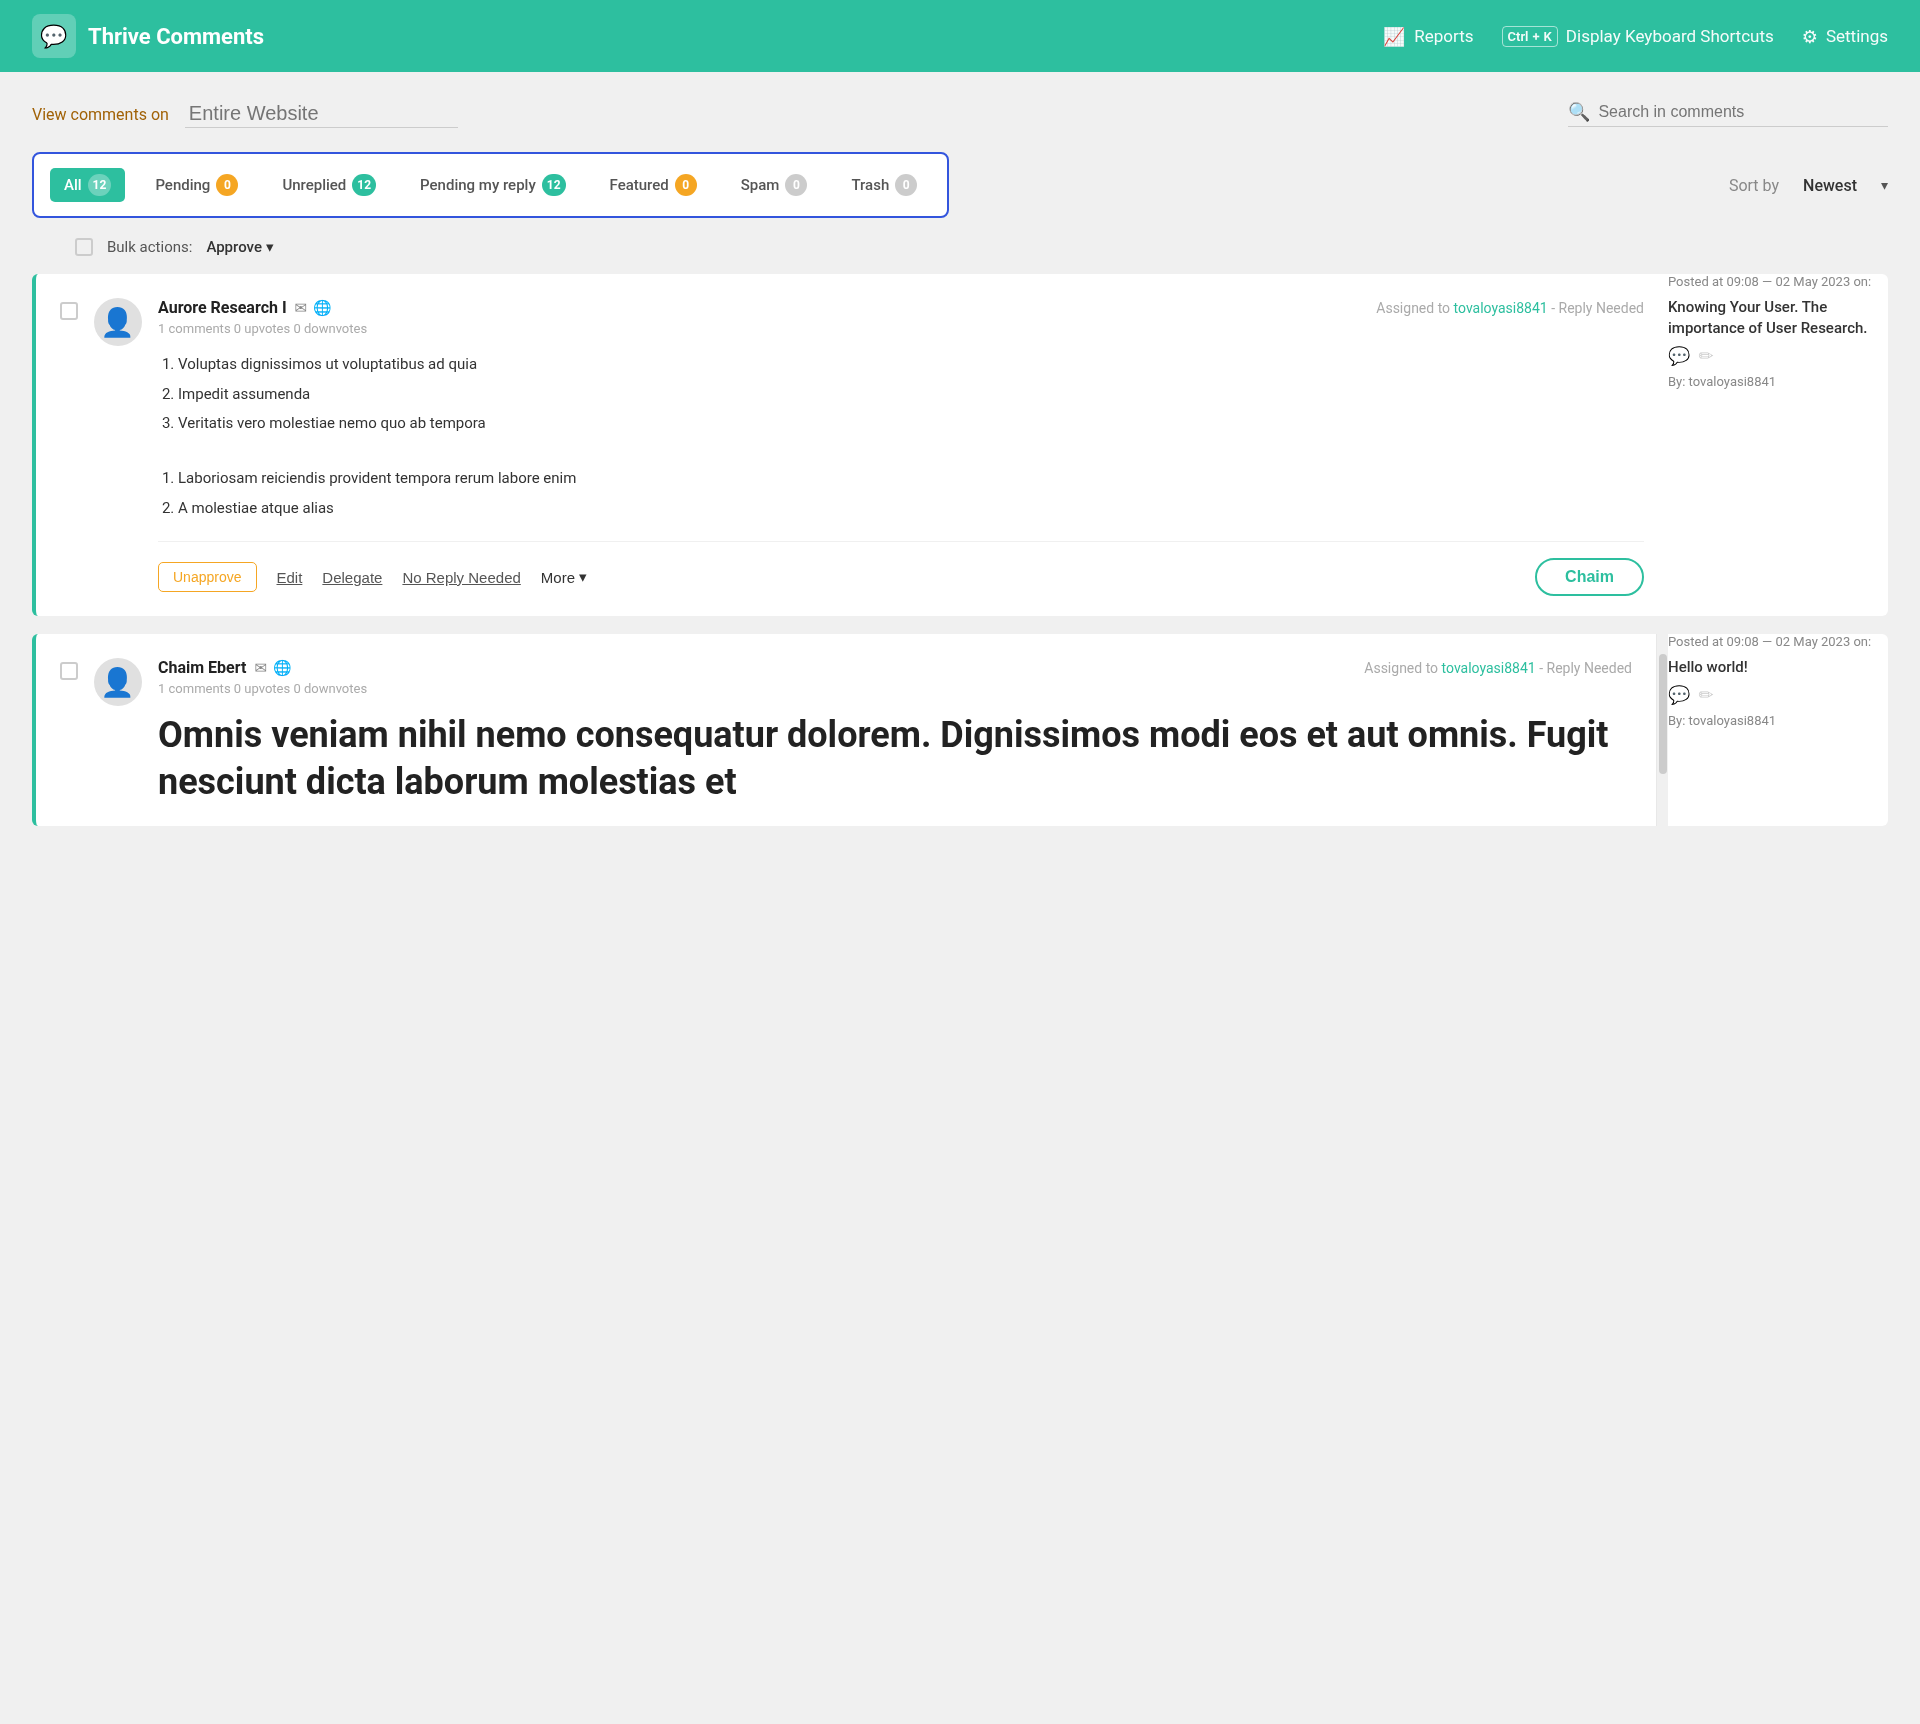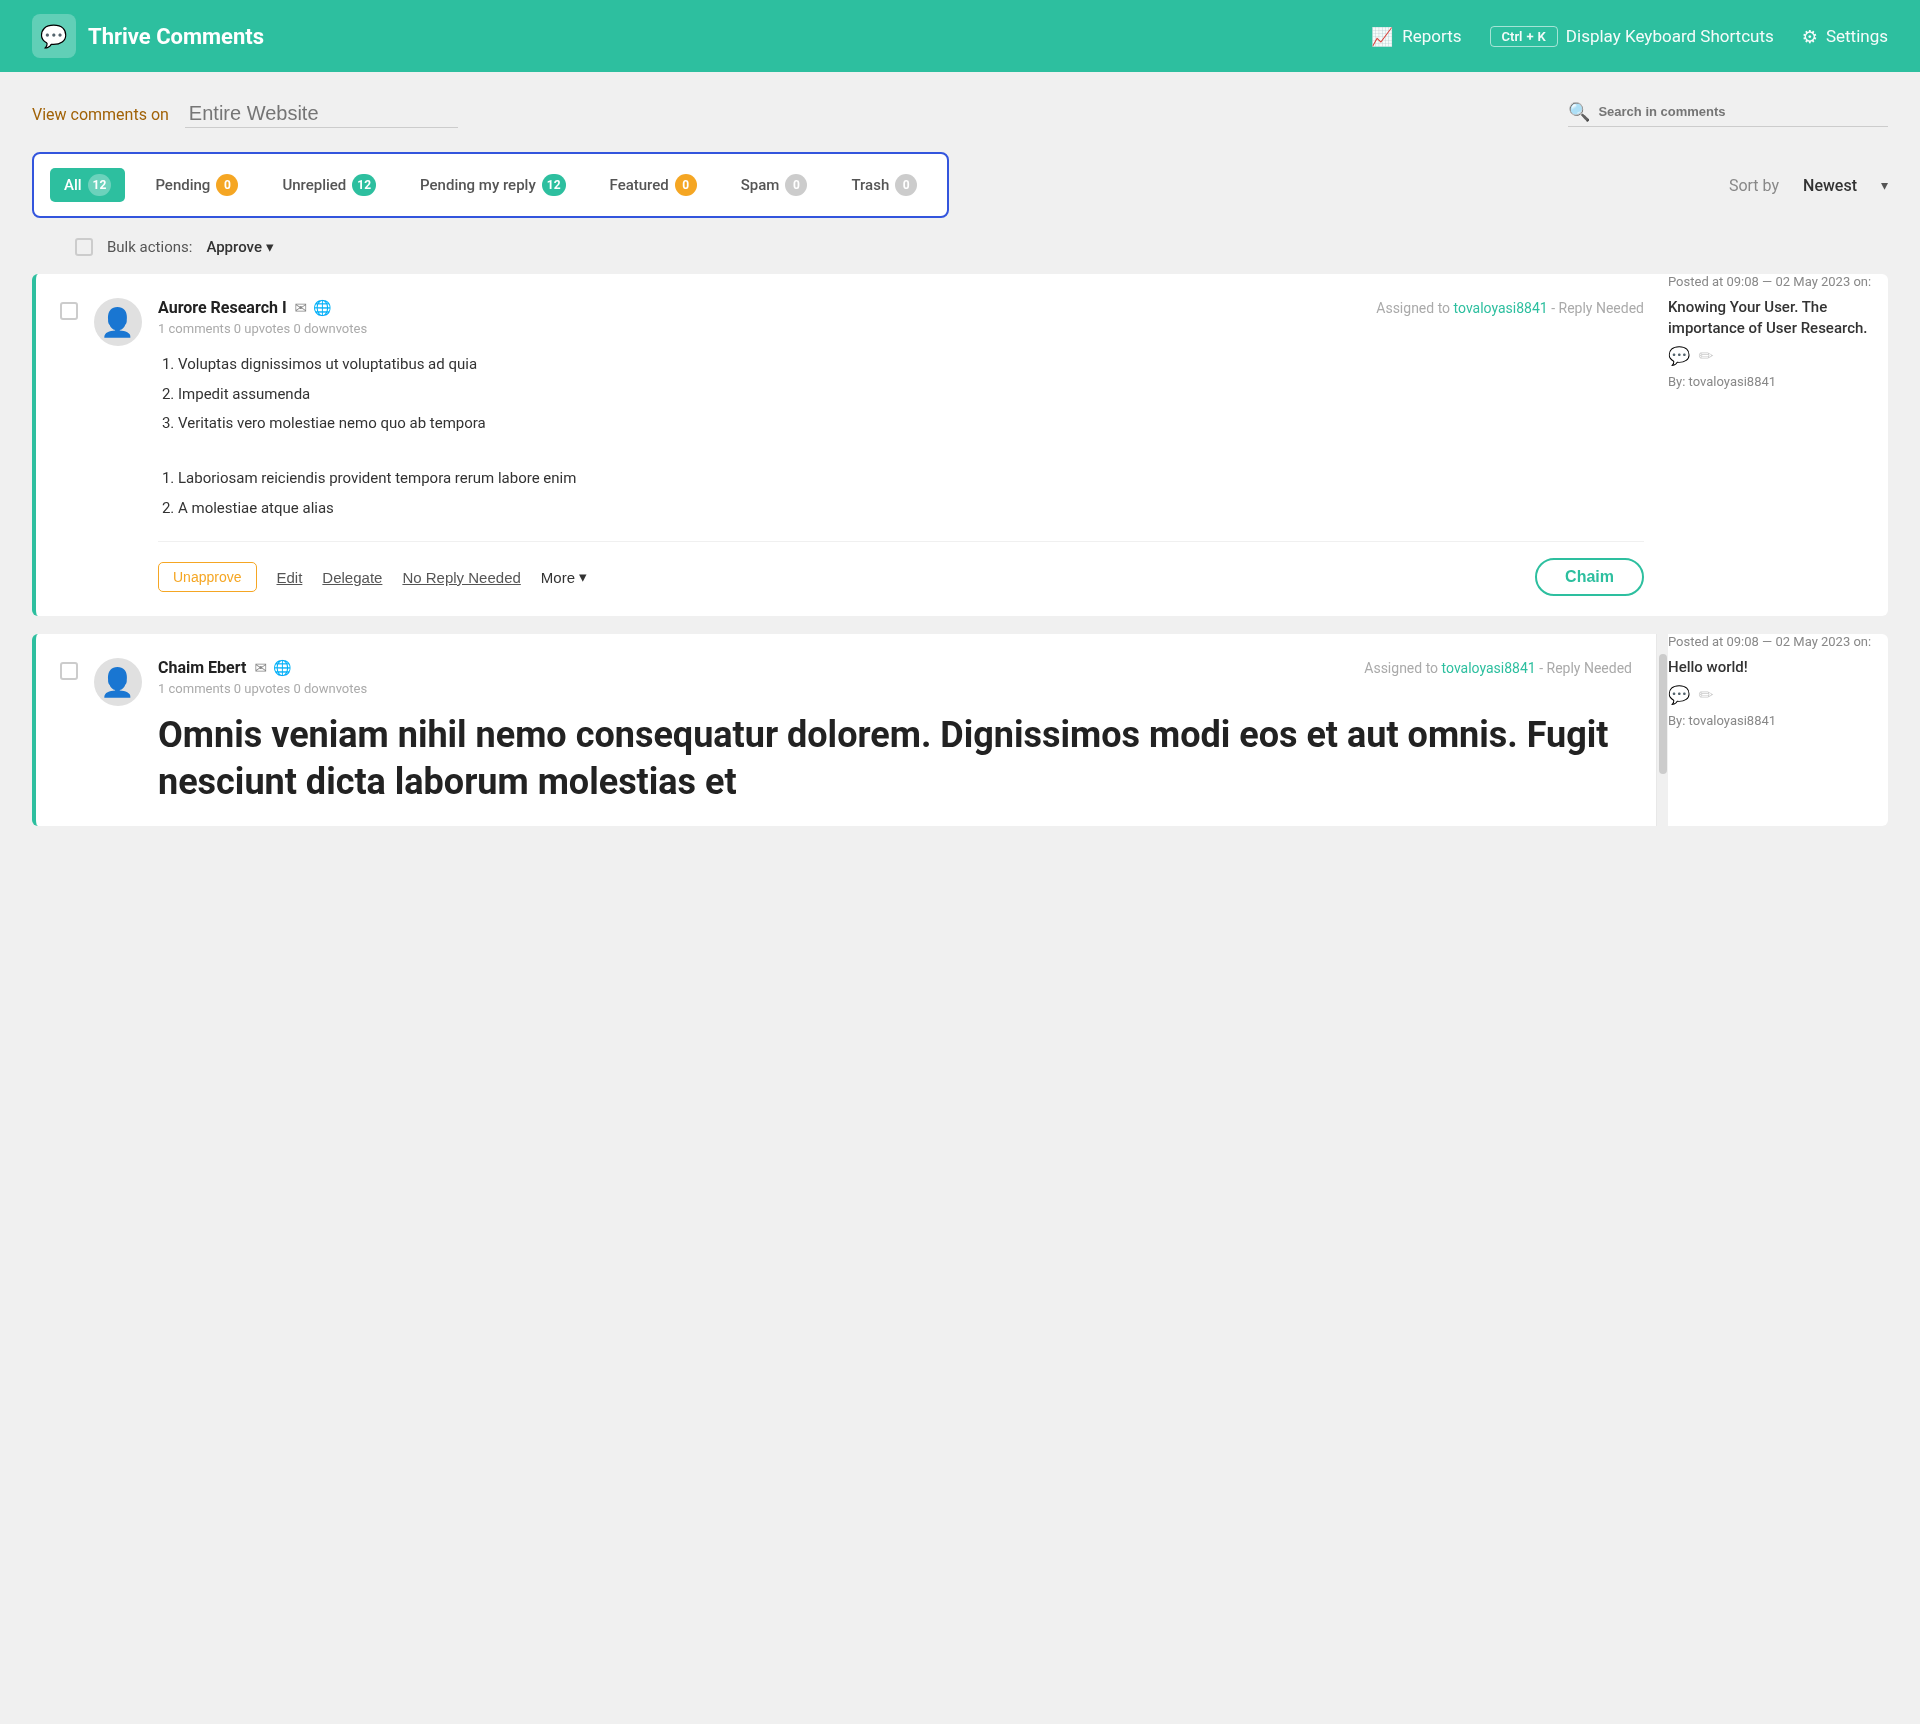--- a/index.html
+++ b/index.html
@@ -48,21 +48,21 @@
       cursor: pointer;
       opacity: 0.95;
     }
     .header-nav-item .icon { font-size: 18px; }
     .keyboard-shortcut-box {
       display: flex;
       align-items: flex-end;
       gap: 4px;
       border: 1.5px solid rgba(255,255,255,0.6);
       border-radius: 4px;
-      padding: 2px 11px;
+      padding: 2px 5px;
       font-size: 13px;
       font-weight: 600;
     }
 
     
     .main {
       background: #f0f0f0;
       padding: 28px 32px;
     }
 
@@ -95,25 +95,24 @@
       align-items: center;
       gap: 8px;
       border-bottom: 1.5px solid #ccc;
       padding-bottom: 4px;
       min-width: 320px;
     }
     .search-icon { color: #999; font-size: 18px; }
     .search-input {
       border: none;
       background: transparent;
-      font-size: 13px;
+      font-size: 16px;
       color: #999;
       outline: none;
       min-width: 240px;
-      font-weight: bold;
     }
 
     
     .filter-tabs-container {
       display: flex;
       align-items: center;
       justify-content: space-between;
       margin-bottom: 20px;
     }
     .filter-tabs {

